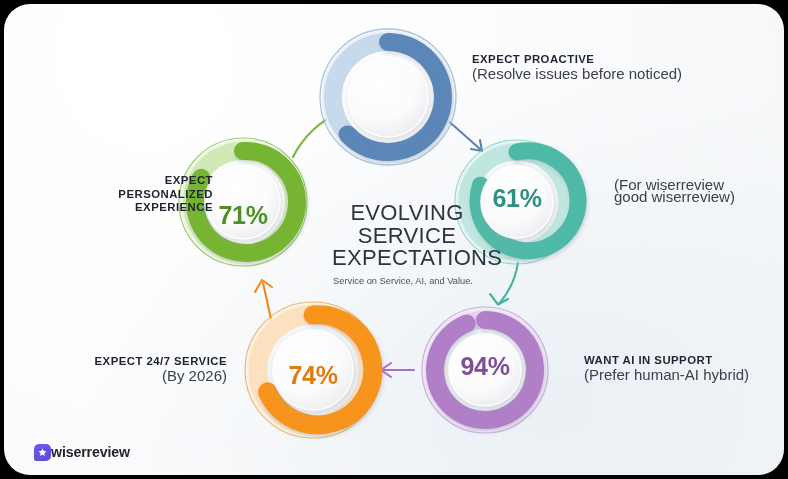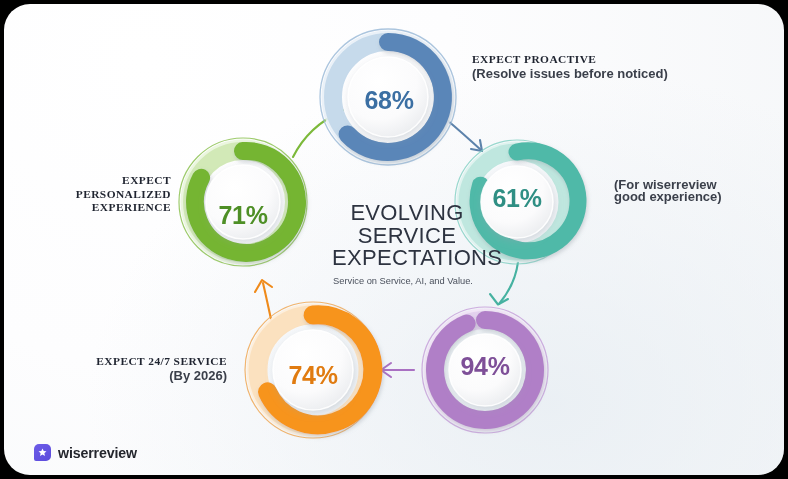--- a/index.html
+++ b/index.html
@@ -20,34 +20,33 @@
   }
 
   svg#scene{position:absolute;left:0;top:0;width:780px;height:471px;}
 
   
   .lbl{position:absolute;}
   .lbl .t1{
     font-size:11.4px; font-weight:bold; letter-spacing:.45px;
     color:#1f2430; line-height:13.6px; text-transform:uppercase;
     white-space:nowrap;
-    font-family:Liberation Serif, serif;
   }
   .lbl .t2{
-    font-size:13px; font-weight:bold; color:#3a3f4a;
+    font-size:15px; font-weight:normal; color:#3a3f4a;
     line-height:11.6px; white-space:nowrap; margin-top:1px;
   }
   .lbl.right{text-align:left;}
   .lbl.left{text-align:right;}
 
   #lbl-proactive{left:468px; top:49px;}
   #lbl-pay      {left:610px; top:174px;}
   #lbl-ai       {left:580px; top:350px;}
   #lbl-247      {right:557px; top:351px;}
-  #lbl-personal {right:613px; top:170px;}
+  #lbl-personal {right:571px; top:170px;}
 
   
   #center-title{
     position:absolute; left:320px; top:198px; width:158px; text-align:center;
   }
   #center-title .ct{
     font-size:22px; color:#2d3340; line-height:22.5px;
     letter-spacing:.3px; font-weight:normal;margin-left:8px;
   }
   #center-title .cs{
@@ -59,21 +58,21 @@
     position:absolute; font-size:25px; font-weight:bold; letter-spacing:-.3px;
     text-align:center; width:120px;
   }
   #pct-68{left:325px; top:82px; color:#3b6fa3;}
   #pct-61{left:453px; top:180px; color:#2f8f84;text-align:center;}
   #pct-94{left:421px; top:348px; color:#7e4f98;}
   #pct-74{left:249px; top:357px; color:#e07b10;}
   #pct-71{left:179px; top:182px; color:#4e8f26;margin-top:15px;}
 
   
-  #logo{position:absolute; left:30px; top:440px; display:flex; align-items:center; gap:7px;}
+  #logo{position:absolute; left:30px; top:440px; display:flex; }
   #logo .badge{
     width:17px;height:17px;border-radius:5px 5px 5px 2px;
     background:linear-gradient(145deg,#6d5ce8,#5b4bdc);
     display:flex;align-items:center;justify-content:center;
   }
   #logo .badge svg{display:block;}
   #logo .wordmark{font-size:14.2px;font-weight:bold;color:#24262d;letter-spacing:-.15px;}
 </style>
 </head>
 <body>
@@ -164,43 +163,46 @@
     <g>
       <circle cx="239" cy="198" r="64" fill="none" stroke="#8cc251" stroke-width="1.2" opacity=".85"></circle>
       <circle cx="239" cy="198" r="58" fill="none" stroke="#eaf5dd" stroke-width="9" opacity=".95"></circle>
       <circle cx="239" cy="198" r="51" fill="none" stroke="#d2e9b7" stroke-width="18"></circle>
       <path d="M239 147 A51 51 0 1 1 197.1 173.8" fill="none" stroke="#74b532" stroke-width="18" stroke-linecap="round" filter="url(#arcShadow)"></path>
       <circle cx="239" cy="198" r="37" fill="url(#discG)" filter="url(#discShadow)"></circle>
       <circle cx="239" cy="198" r="37" fill="none" stroke="#ffffff" stroke-width="1.6" opacity=".9"></circle>
     </g>
   </svg>
 
-  <div class="pct" id="pct-68">68%</div>
   <div class="pct" id="pct-61">61%</div>
   <div class="pct" id="pct-94">94%</div>
   <div class="pct" id="pct-74">74%</div>
   <div class="pct" id="pct-71">71%</div>
 
   <div id="center-title">
     <div class="ct">EVOLVING</div>
     <div class="ct">SERVICE</div>
     <div class="ct">EXPECTATIONS</div>
     <div class="cs">Service on Service, AI, and Value.</div>
   </div>
 
   <div class="lbl right" id="lbl-proactive">
     <div class="t1">EXPECT PROACTIVE</div>
     <div class="t2">(Resolve issues before noticed)</div>
   </div>
 
   <div class="lbl right" id="lbl-pay">
     <div class="t2">(For wiserreview</div>
-    <div class="t2" style="margin-top:0">good experience)</div>
-  </div>
-
+    <div class="t2" style="margin-top:0">good wiserreview)</div>
+  </div>
+
+  <div class="lbl right" id="lbl-ai">
+    <div class="t1">WANT AI IN SUPPORT</div>
+    <div class="t2">(Prefer human-AI hybrid)</div>
+  </div>
 
   <div class="lbl left" id="lbl-247">
     <div class="t1">EXPECT 24/7 SERVICE</div>
     <div class="t2">(By 2026)</div>
   </div>
 
   <div class="lbl left" id="lbl-personal">
     <div class="t1">EXPECT</div>
     <div class="t1">PERSONALIZED</div>
     <div class="t1">EXPERIENCE</div>

